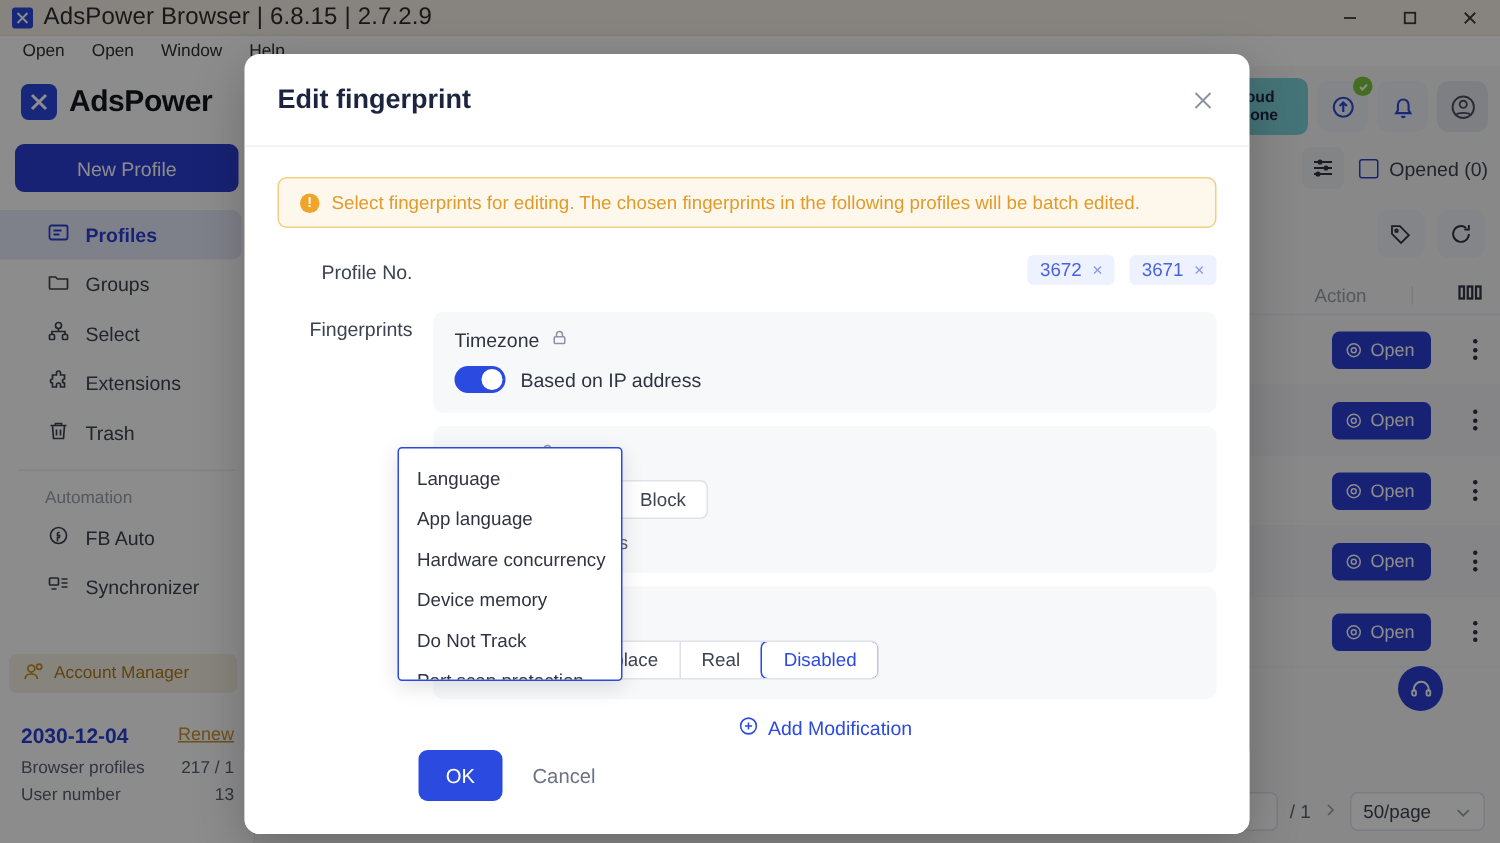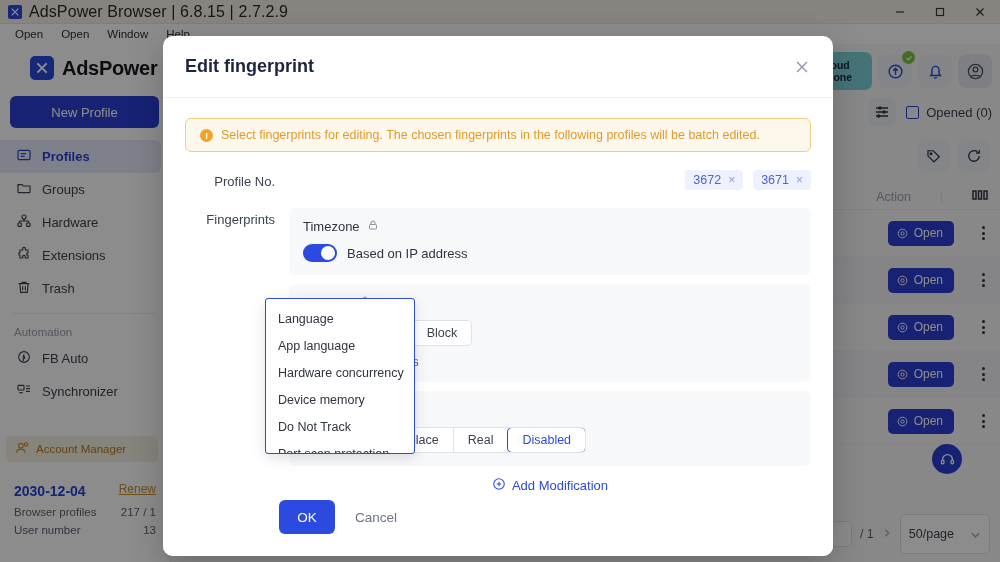--- a/index.html
+++ b/index.html
@@ -35,37 +35,37 @@
   .menu-item { font-size:11.5px; color:#2f2f2f; padding:2px 9px; }
 
   
   .appbody { position:absolute; left:0; top:44px; width:1000px; height:518px; background:#fff; overflow:hidden; }
 
   
   .sidebar {
     position:absolute; left:0; top:0; width:170px; height:518px;
     background:#ffffff; border-right:1px solid #edeef2;
   }
-  .brand { display:flex; align-items:center; gap:8px; padding:12px 0 10px 30px; }
+  .brand { display:flex; align-items:center; gap:8px; padding:12px 0 10px 14px; }
   .brand-mark { width:24px; height:24px; background:#2b4ae0; border-radius:5px;
                 display:flex; align-items:center; justify-content:center; }
   .brand-mark svg { width:16px; height:16px; }
   .brand-text { font-size:20px; font-weight:bold; color:#15171c; letter-spacing:-.3px; white-space:nowrap; }
   .newprofile {
     margin:6px 10px 0 10px; height:32px; background:#2b3fd4; border-radius:6px;
     color:#fff; font-size:13px; display:flex; align-items:center; justify-content:center;
   }
   .navlist { margin-top:12px; }
-  .navitem { display:flex; align-items:center; gap:10px; height:33px; padding-left:16px;
+  .navitem { display:flex; align-items:center; gap:10px; height:33px; padding-left:31px;
              font-size:13px; color:#3c4350; }
   .navitem.active { background:#e8ecfb; color:#2b3fd4; font-weight:bold; border-radius:0 6px 6px 0;
                     margin-right:8px; }
   .navitem svg { width:16px; height:16px; flex:0 0 16px; }
   .nav-sep { height:1px; background:#edeef2; margin:8px 12px; }
-  .nav-group-title { font-size:11.5px; color:#9aa1ae; padding:4px 0 4px 14px; }
+  .nav-group-title { font-size:11.5px; color:#9aa1ae; padding:4px 0 4px 30px; }
   .acct-mgr {
     position:absolute; left:6px; top:392px; width:152px; height:26px; background:#f6f1e4;
     border-radius:5px; display:flex; align-items:center; gap:7px; padding-left:9px;
     font-size:11.5px; color:#b07a22;
   }
   .acct-mgr svg { width:14px; height:14px; }
   .statbox { position:absolute; left:0; top:430px; width:170px; padding:8px 14px; }
   .stat-date { font-size:14px; color:#2b3fd4; font-weight:bold; display:inline-block; }
   .stat-renew { font-size:12px; color:#c9902c; text-decoration:underline; float:right; }
   .stat-row { display:flex; justify-content:space-between; font-size:11.5px; color:#5c6273; margin-top:6px; }
@@ -116,21 +116,21 @@
   .dots i { width:3px; height:3px; background:#2f3440; border-radius:50%; display:block; }
 
   .support-fab {
     position:absolute; right:38px; top:400px; width:30px; height:30px; border-radius:50%;
     background:#2b3fd4; display:flex; align-items:center; justify-content:center;
   }
   .support-fab svg { width:17px; height:17px; }
   .pager { position:absolute; right:10px; bottom:8px; display:flex; align-items:center; gap:8px;
            font-size:12.5px; color:#5c6273; }
   .pg-box { width:34px; height:26px; border:1px solid #dfe2e9; border-radius:5px; background:#fff; }
-  .pg-sel { height:40px; padding:0 8px; border:1px solid #dfe2e9; border-radius:5px; background:#fff;
+  .pg-sel { height:26px; padding:0 8px; border:1px solid #dfe2e9; border-radius:5px; background:#fff;
             display:flex; align-items:center; gap:16px; font-size:12.5px; color:#3c4350; }
   .pg-sel svg { width:11px; height:11px; }
 
   
   .dim { position:absolute; left:0; top:0; width:1000px; height:562px; background:rgba(0,0,0,.45); }
 
   
   .modal {
     position:absolute; left:163px; top:36px; width:670px; height:520px; background:#fff;
     border-radius:10px; box-shadow:0 10px 34px rgba(0,0,0,.22); overflow:hidden;
@@ -272,21 +272,21 @@
         </div>
         <div class="navitem">
           <span>
             <svg viewBox="0 0 24 24" fill="none" stroke="#3c4350" stroke-width="1.7">
                 <circle cx="12" cy="6" r="3"></circle>
                 <rect x="3" y="15" width="5" height="5" rx="1"></rect>
                 <rect x="16" y="15" width="5" height="5" rx="1"></rect>
                 <path d="M12 9v3M5.5 15v-3h13v3"></path>
               </svg>
           </span>
-          <span>Hardware</span>
+          <span>Select</span>
         </div>
         <div class="navitem">
           <span>
             <svg viewBox="0 0 24 24" fill="none" stroke="#3c4350" stroke-width="1.7">
                 <path d="M10 4a2 2 0 1 1 4 0v2h4v4a2 2 0 1 0 0 4v4h-4v-2a2 2 0 1 0-4 0v2H6v-4a2 2 0 1 1 0-4V6h4z"></path>
               </svg>
           </span>
           <span>Extensions</span>
         </div>
         <div class="navitem">

